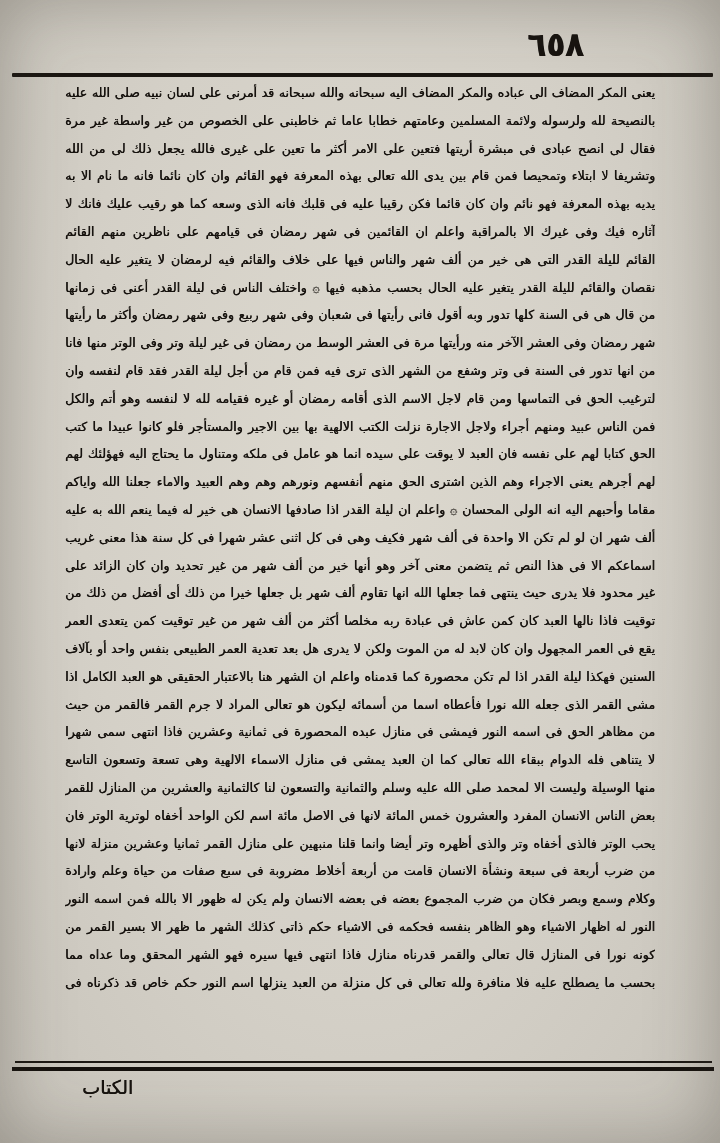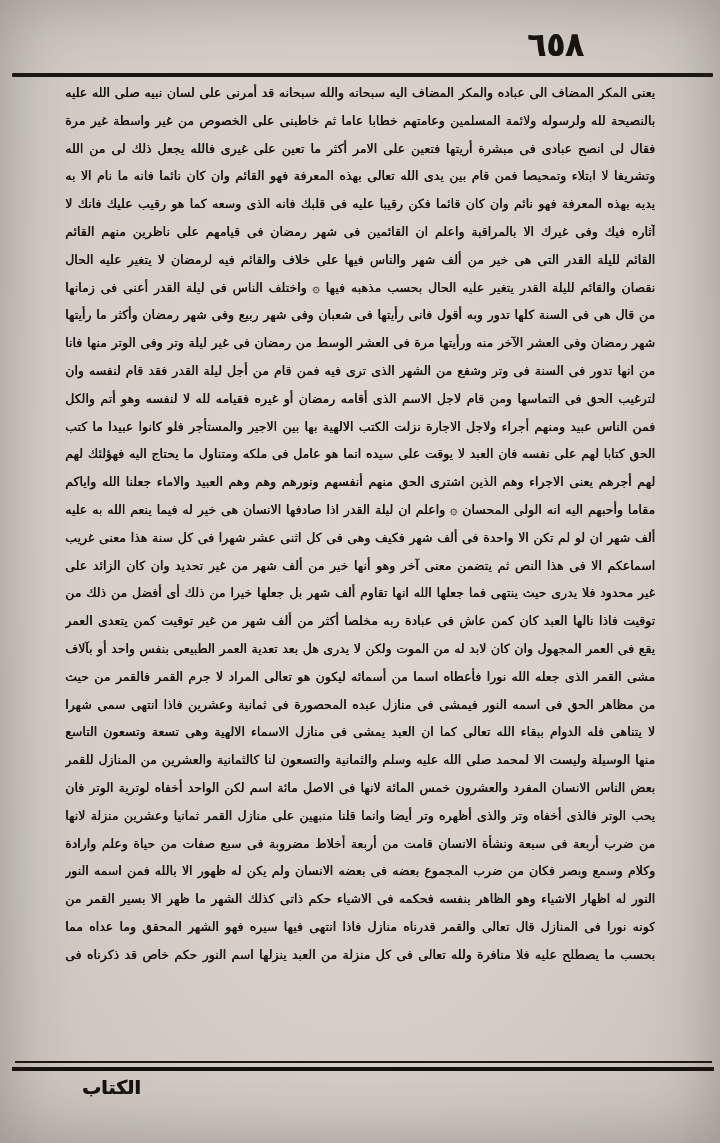--- a/index.html
+++ b/index.html
@@ -40,21 +40,21 @@
   .rule-bottom-thin{
     position:absolute;top:1061px;left:15px;width:697px;height:2px;
     background:#1c1813;
   }
   .rule-bottom-thick{
     position:absolute;top:1067px;left:12px;width:702px;height:4px;
     background:#15110d;
   }
   .catchword{
     position:absolute;top:1076px;left:82px;
-    font-size:19px;font-weight:bold;
+    font-size:19px;font-weight:normal;
     text-shadow:.5px 0 0 currentColor;
   }
 </style>
 </head>
 <body>
 
 <div class="page-number">٦٥٨</div>
 
 <div class="rule-top"></div>
 
@@ -73,20 +73,21 @@
     <div class="line">لترغيب الحق فى التماسها ومن قام لاجل الاسم الذى أقامه رمضان أو غيره فقيامه لله لا لنفسه وهو أتم والكل شرع</div>
     <div class="line">فمن الناس عبيد ومنهم أجراء ولاجل الاجارة نزلت الكتب الالهية بها بين الاجير والمستأجر فلو كانوا عبيدا ما كتب</div>
     <div class="line">الحق كتابا لهم على نفسه فان العبد لا يوقت على سيده انما هو عامل فى ملكه ومتناول ما يحتاج اليه فهؤلئك لهم أجورهم</div>
     <div class="line">لهم أجرهم يعنى الاجراء وهم الذين اشترى الحق منهم أنفسهم ونورهم وهم وهم العبيد والاماء جعلنا الله واياكم من أعلاهم</div>
     <div class="line">مقاما وأحبهم اليه انه الولى المحسان ۞ واعلم ان ليلة القدر اذا صادفها الانسان هى خير له فيما ينعم الله به عليه من</div>
     <div class="line">ألف شهر ان لو لم تكن الا واحدة فى ألف شهر فكيف وهى فى كل اثنى عشر شهرا فى كل سنة هذا معنى غريب لم يطرق</div>
     <div class="line">اسماعكم الا فى هذا النص ثم يتضمن معنى آخر وهو أنها خير من ألف شهر من غير تحديد وان كان الزائد على ألف شهر</div>
     <div class="line">غير محدود فلا يدرى حيث ينتهى فما جعلها الله انها تقاوم ألف شهر بل جعلها خيرا من ذلك أى أفضل من ذلك من غير</div>
     <div class="line">توقيت فاذا نالها العبد كان كمن عاش فى عبادة ربه مخلصا أكثر من ألف شهر من غير توقيت كمن يتعدى العمر الطبيعى</div>
     <div class="line">يقع فى العمر المجهول وان كان لابد له من الموت ولكن لا يدرى هل بعد تعدية العمر الطبيعى بنفس واحد أو بآلاف من</div>
+    <div class="line">السنين فهكذا ليلة القدر اذا لم تكن محصورة كما قدمناه واعلم ان الشهر هنا بالاعتبار الحقيقى هو العبد الكامل اذا</div>
     <div class="line">مشى القمر الذى جعله الله نورا فأعطاه اسما من أسمائه ليكون هو تعالى المراد لا جرم القمر فالقمر من حيث جرمه مظهر</div>
     <div class="line">من مظاهر الحق فى اسمه النور فيمشى فى منازل عبده المحصورة فى ثمانية وعشرين فاذا انتهى سمى شهرا على</div>
     <div class="line">لا يتناهى فله الدوام ببقاء الله تعالى كما ان العبد يمشى فى منازل الاسماء الالهية وهى تسعة وتسعون التاسع والتسعون</div>
     <div class="line">منها الوسيلة وليست الا لمحمد صلى الله عليه وسلم والثمانية والتسعون لنا كالثمانية والعشرين من المنازل للقمر ويسميه</div>
     <div class="line">بعض الناس الانسان المفرد والعشرون خمس المائة لانها فى الاصل مائة اسم لكن الواحد أخفاه لوترية الوتر فان الله</div>
     <div class="line">يحب الوتر فالذى أخفاه وتر والذى أظهره وتر أيضا وانما قلنا منبهين على منازل القمر ثمانيا وعشرين منزلة لانها قامت</div>
     <div class="line">من ضرب أربعة فى سبعة ونشأة الانسان قامت من أربعة أخلاط مضروبة فى سبع صفات من حياة وعلم وارادة وقدرة</div>
     <div class="line">وكلام وسمع وبصر فكان من ضرب المجموع بعضه فى بعضه الانسان ولم يكن له ظهور الا بالله فمن اسمه النور ولان</div>
     <div class="line">النور له اظهار الاشياء وهو الظاهر بنفسه فحكمه فى الاشياء حكم ذاتى كذلك الشهر ما ظهر الا بسير القمر من حيث</div>
     <div class="line">كونه نورا فى المنازل قال تعالى والقمر قدرناه منازل فاذا انتهى فيها سيره فهو الشهر المحقق وما عداه مما سمى شهرا فهو</div>

